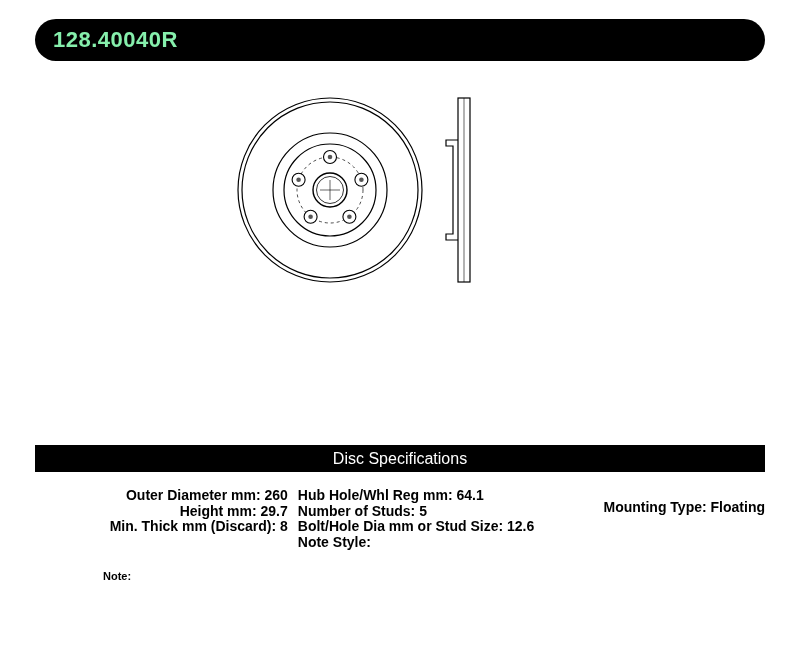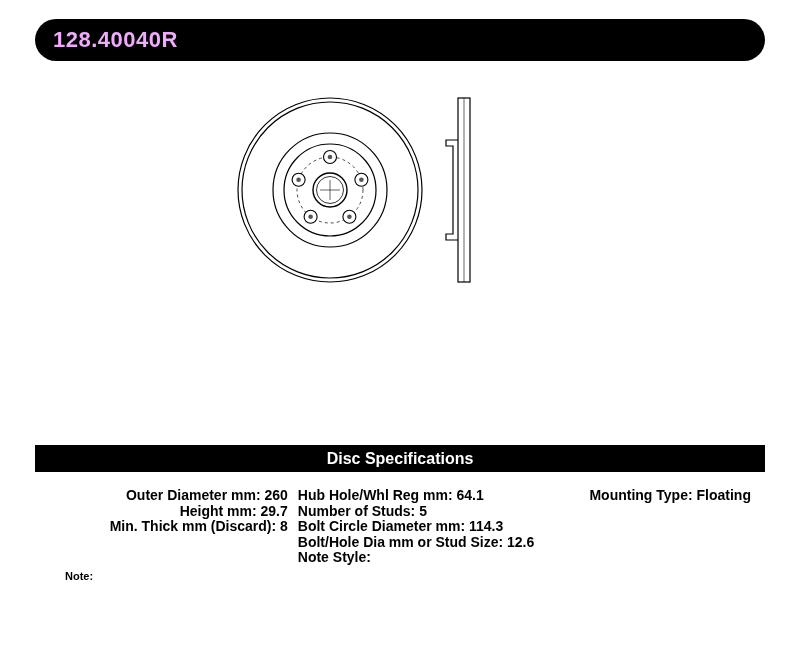--- a/index.html
+++ b/index.html
@@ -17,21 +17,21 @@
   }
 
   
   .header-bar {
     position: absolute;
     left: 35px;
     top: 19px;
     width: 730px;
     height: 42px;
     background: #000000;
-    color: #f0abfc;
+    color: #86efac;
     display: flex;
     align-items: center;
     justify-content: space-between;
     box-sizing: border-box;
     padding: 0 18px;
     border-radius: 21px;
   }
   .part-number {
     font-size: 22px;
     font-weight: bold;
@@ -64,21 +64,21 @@
     width: 730px;
     height: 27px;
     background: #000000;
     color: #ffffff;
     display: flex;
     align-items: center;
     justify-content: center;
   }
   .specs-bar .title {
     font-size: 16px;
-    font-weight: bold;
+    font-weight: normal;
   }
 
   
   .specs-wrap {
     position: absolute;
     left: 35px;
     top: 488px;
     width: 730px;
     display: flex;
     font-size: 14px;
@@ -92,41 +92,42 @@
     padding-right: 10px;
     text-align: right;
   }
   .col-mid {
     width: 32%;
     text-align: left;
     padding-right: 6px;
   }
   .col-right {
     width: 32%;
-    text-align: center;
+    text-align: right;
     padding-left: 44px;
+    margin-top: 12px;
   }
   .spec-line {
     line-height: 15.5px;
     white-space: nowrap;
   }
   .spec-line .label { }
   .spec-line .value { }
 
   
   .note-row {
     position: absolute;
     left: 35px;
     top: 570px;
     width: 730px;
     font-size: 11px;
     font-weight: bold;
   }
   .note-row .note-label {
-    margin-left: 30px;
+    margin-left: 68px;
   }
 </style>
 </head>
 <body>
 
 <div class="header-bar">
   <div class="part-number">128.40040R</div>
 </div>
 
 <div class="drawing-area">
@@ -201,24 +202,20 @@
   <div class="col col-mid">
     <div class="spec-line">
       <span class="label">Hub Hole/Whl Reg mm:</span>
       <span class="value">64.1</span>
     </div>
     <div class="spec-line">
       <span class="label">Number of Studs:</span>
       <span class="value">5</span>
     </div>
     <div class="spec-line">
-      <span class="label">Bolt Circle Diameter mm:</span>
-      <span class="value">114.3</span>
-    </div>
-    <div class="spec-line">
       <span class="label">Bolt/Hole Dia mm or Stud Size:</span>
       <span class="value">12.6</span>
     </div>
     <div class="spec-line">
       <span class="label">Note Style:</span>
       <span class="value"></span>
     </div>
   </div>
 
   <div class="col col-right">

